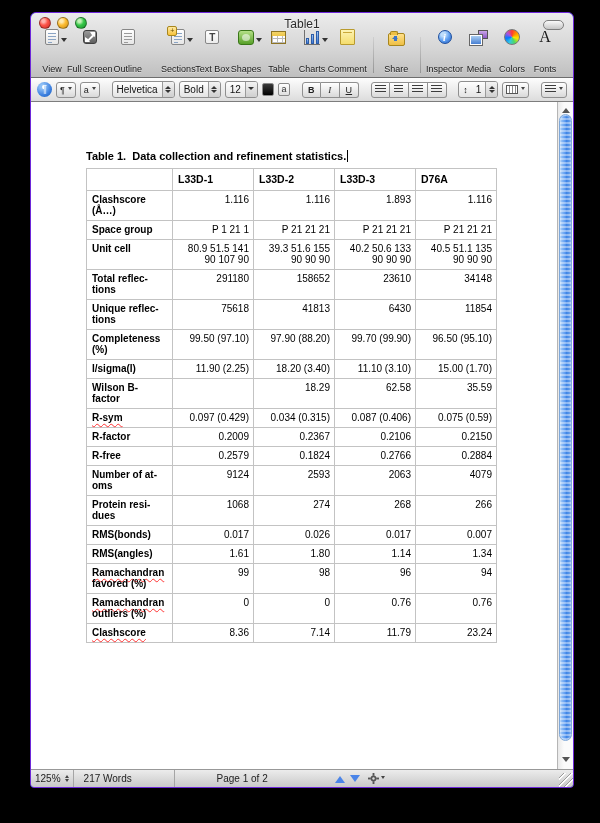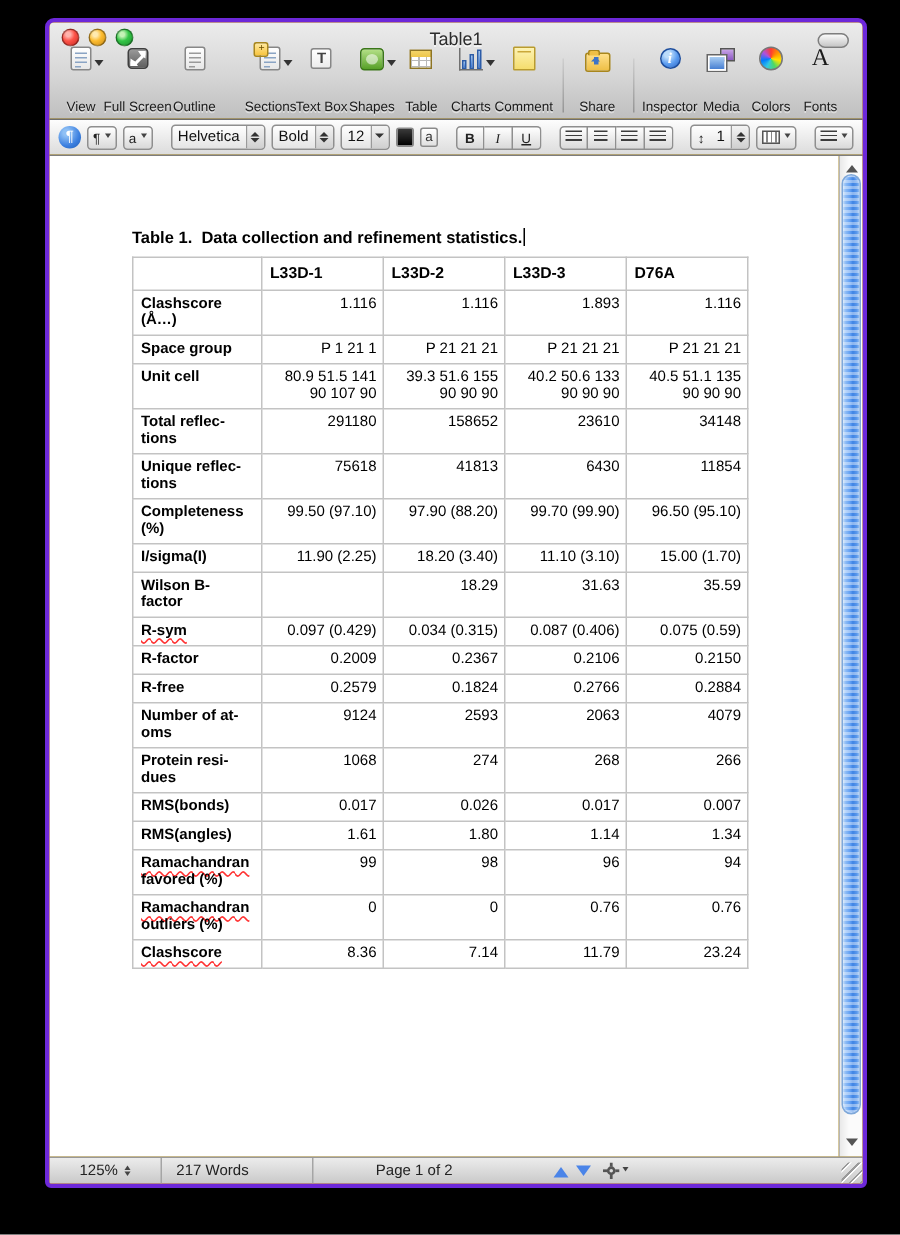--- a/index.html
+++ b/index.html
@@ -1,18 +1,18 @@
 <!DOCTYPE html>
 <html><head>
 <meta charset="utf-8">
 <style>
   html,body{margin:0;padding:0}
   body{width:600px;height:823px;background:#000;font-family:"Liberation Sans",sans-serif;position:relative;overflow:hidden}
   .window{position:absolute;left:30px;top:12px;width:542px;height:774px;border-radius:6px 6px 4px 4px;overflow:hidden;
-          box-shadow:0 12px 30px rgba(0,0,0,.65);background:#eab308;border:3px solid #6d28d9;display:flex;flex-direction:column}
+          box-shadow:0 12px 30px rgba(0,0,0,.65);background:#1d4ed8;border:1px solid #6d28d9;display:flex;flex-direction:column}
   
   .chrome{background:linear-gradient(#ececec 0%,#d6d6d6 55%,#bfbfbf 100%);border-bottom:1px solid #6e6e6e}
   .titlebar{height:22px;position:relative;display:flex;align-items:center;justify-content:center}
   .win-title{font-size:12px;color:#2c2c2c;text-shadow:0 1px 0 rgba(255,255,255,.65)}
   .lights{position:absolute;left:8px;top:4px;display:flex;gap:6px}
   .light{width:12px;height:12px;border-radius:50%;border:1px solid rgba(0,0,0,.35);box-sizing:border-box}
   .light.red{background:radial-gradient(circle at 35% 30%, #ffb3ad 0 15%, #fd5449 45%, #c92a22 100%)}
   .light.yellow{background:radial-gradient(circle at 35% 30%, #ffeab0 0 15%, #fdbc30 45%, #c88c18 100%)}
   .light.green{background:radial-gradient(circle at 35% 30%, #c4f2b6 0 15%, #35c648 45%, #1e8f2d 100%)}
   .lozenge{position:absolute;right:9px;top:7px;width:19px;height:8px;border-radius:5px;border:1px solid #7e7e7e;
@@ -102,21 +102,21 @@
   .sb-arrow.top{top:1px}
   .sb-arrow.bottom{bottom:3px}
   .tri-up{width:0;height:0;border:4px solid transparent;border-bottom:5px solid #555}
   .tri-dn{width:0;height:0;border:4px solid transparent;border-top:5px solid #555}
   .thumb{position:absolute;left:1px;right:1px;top:12px;bottom:28px;border-radius:7px;
          background:repeating-linear-gradient(0deg,rgba(255,255,255,.4) 0 2px,rgba(255,255,255,0) 2px 4px),
                     linear-gradient(90deg,#a7cdf8,#5e9df2 45%,#3f84e4 60%,#6da6f0);
          border:1px solid #7fa8d9;box-shadow:inset 0 0 2px rgba(255,255,255,.8)}
   
   .statusbar{height:17px;background:linear-gradient(#ececec,#c9c9c9);border-top:1px solid #989898;display:flex;align-items:center;font-size:10px;color:#222;position:relative}
-  .sb-zoom{display:flex;align-items:flex-start;padding:0 20px;gap:4px}
+  .sb-zoom{display:flex;align-items:flex-start;padding:0 4px;gap:4px}
   .sb-div{width:1px;height:17px;background:#a5a5a5}
   .sb-words{width:100px;padding-left:10px;box-sizing:border-box}
   .sb-page{width:150px;padding-left:42px;box-sizing:border-box}
   .minstep{display:flex;flex-direction:column;justify-content:center}
   .minstep i{width:0;height:0;border:2.5px solid transparent}
   .minstep i.up{border-bottom:3px solid #444;margin-bottom:1px}
   .minstep i.dn{border-top:3px solid #444}
   .navtris{display:flex;align-items:center;gap:5px;padding-left:10px}
   .bt-up{width:0;height:0;border:5px solid transparent;border-bottom:7px solid #4a84e8;margin-top:-4px}
   .bt-dn{width:0;height:0;border:5px solid transparent;border-top:7px solid #4a84e8;margin-bottom:-4px}
@@ -413,21 +413,21 @@
               <td class="val">11.90 (2.25)</td>
               <td class="val">18.20 (3.40)</td>
               <td class="val">11.10 (3.10)</td>
               <td class="val">15.00 (1.70)</td>
             </tr>
             <tr>
               <td class="lbl">Wilson B-
 factor</td>
               <td class="val"></td>
               <td class="val">18.29</td>
-              <td class="val">31.63</td>
+              <td class="val">62.58</td>
               <td class="val">35.59</td>
             </tr>
             <tr>
               <td class="lbl"><span class="sp">R-sym</span></td>
               <td class="val">0.097 (0.429)</td>
               <td class="val">0.034 (0.315)</td>
               <td class="val">0.087 (0.406)</td>
               <td class="val">0.075 (0.59)</td>
             </tr>
             <tr>

